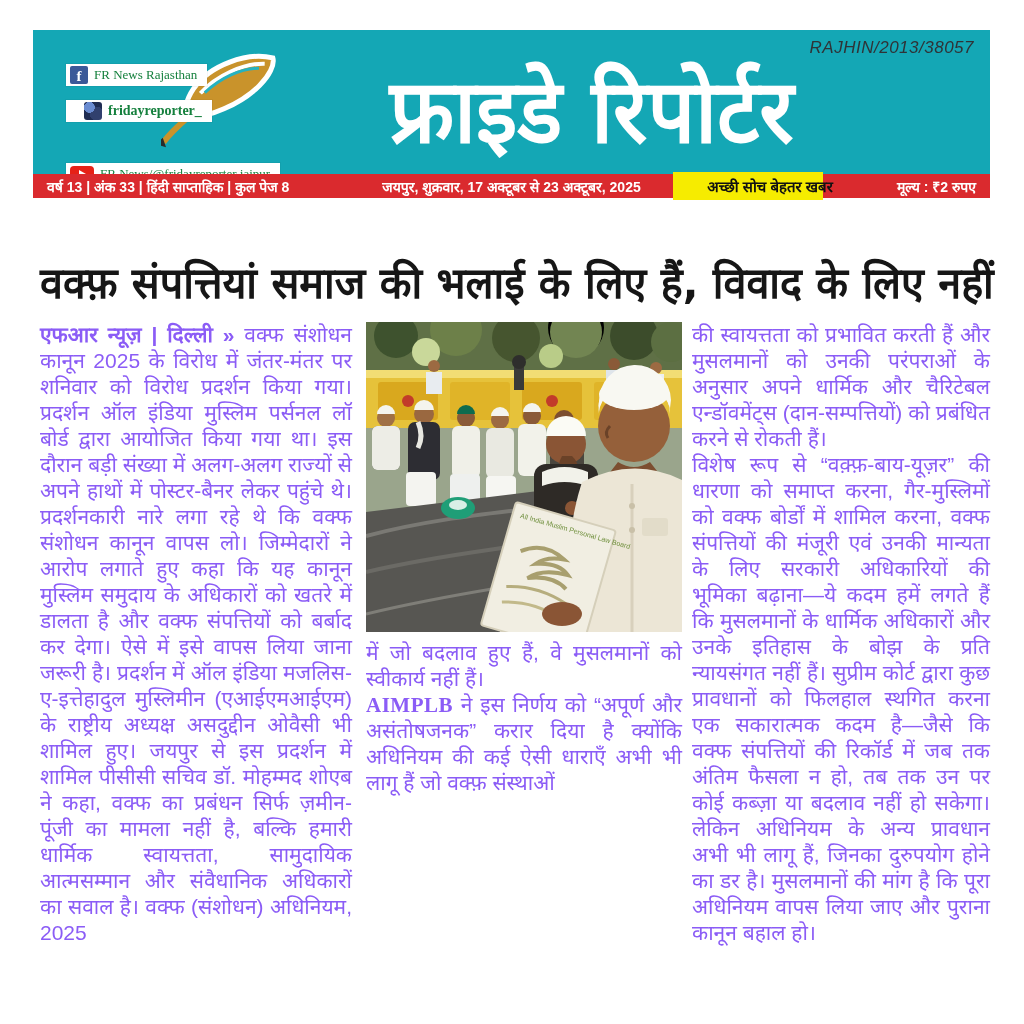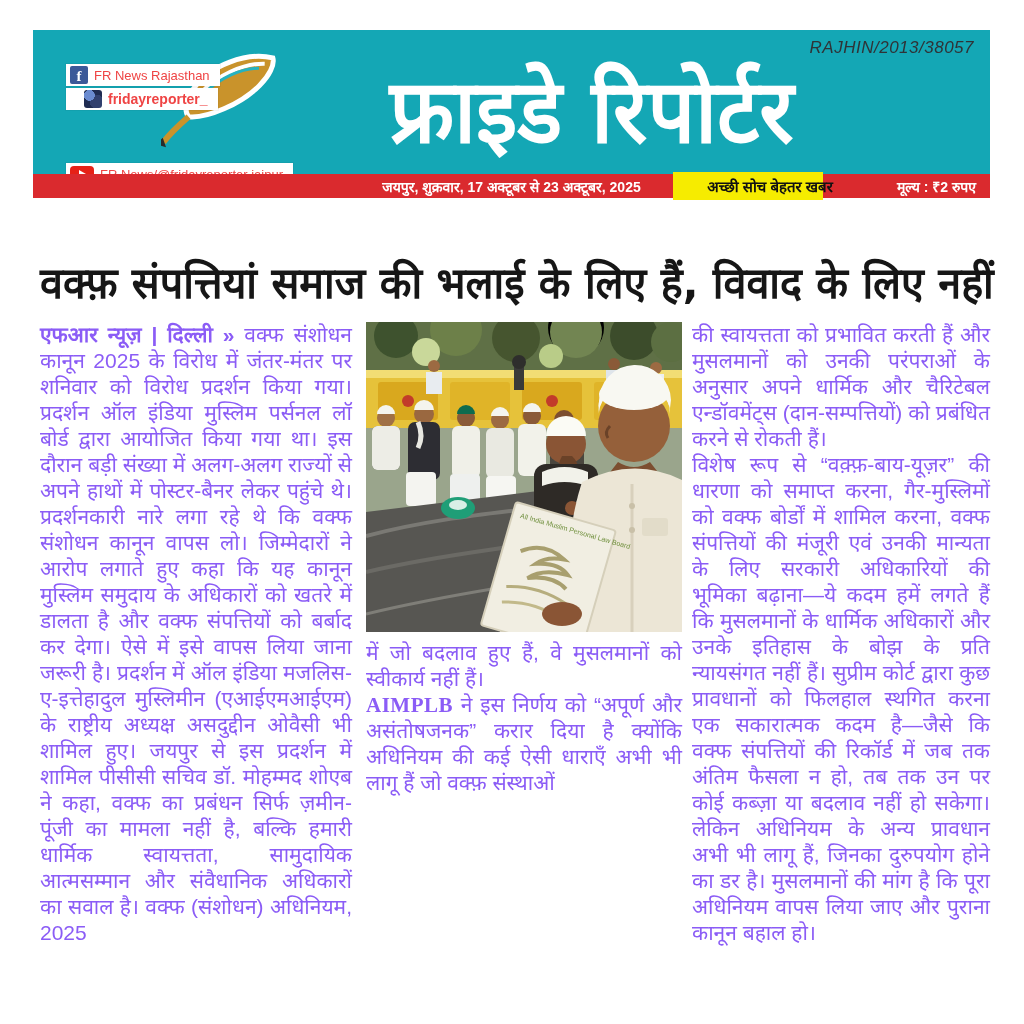--- a/index.html
+++ b/index.html
@@ -26,23 +26,23 @@
     font-family:"DejaVu Sans","Liberation Sans",sans-serif;
     transform:scaleY(1.05); white-space:nowrap;
   }
   .quill { position:absolute; left:128px; top:6px; width:120px; height:130px; }
 
   .social-strip {
     position:absolute; left:33px; background:#ffffff; display:flex;
     align-items:center; gap:6px; padding:2px 10px 2px 4px; height:22px;
     box-shadow:0 0 0 1px rgba(0,0,0,.04);
   }
-  .social-strip .label { font-size:13px; color:#ef4444; white-space:nowrap; }
+  .social-strip .label { font-size:13px; color:#15803d; white-space:nowrap;font-family:Liberation Serif, serif; }
   .social-strip.s1 { top:34px; }
-  .social-strip.s2 { top:58px;padding-left:18px; }
+  .social-strip.s2 { top:70px;padding-left:18px; }
   .social-strip.s2 .label { font-weight:bold; font-size:14px; }
   .social-strip.s3 { top:133px; }
   .icon-fb {
     width:18px; height:18px; background:#3b5998; color:#fff; border-radius:2px;
     font-weight:bold; font-family:"Liberation Serif",serif; font-size:15px;
     display:flex; align-items:flex-end; justify-content:center; line-height:1;
   }
   .icon-ig {
     width:18px; height:18px; border-radius:3px;
     background:
@@ -125,20 +125,21 @@
       <span class="icon-ig"></span>
       <span class="label">fridayreporter_</span>
     </div>
     <div class="social-strip s3">
       <span class="icon-yt"></span>
       <span class="label">FR News/@fridayreporter jaipur</span>
     </div>
   </div>
 
   <div class="infobar">
+    <span class="edition">वर्ष 13 | अंक 33 | हिंदी साप्ताहिक | कुल पेज 8</span>
     <span class="date">जयपुर, शुक्रवार, 17 अक्टूबर से 23 अक्टूबर, 2025</span>
     <span class="slogan">अच्छी सोच बेहतर खबर</span>
     <span class="price">मूल्य : ₹2 रुपए</span>
   </div>
 
   <h1 class="headline">वक्फ़ संपत्तियां समाज की भलाई के लिए हैं, विवाद के लिए नहीं</h1>
 
   <div class="col1 body-text">
     <span class="lead-in">एफआर न्यूज़ | दिल्ली »</span><span> वक्फ संशोधन कानून 2025 के विरोध में जंतर-मंतर पर शनिवार को विरोध प्रदर्शन किया गया। प्रदर्शन ऑल इंडिया मुस्लिम पर्सनल लॉ बोर्ड द्वारा आयोजित किया गया था। इस दौरान बड़ी संख्या में अलग-अलग राज्यों से अपने हाथों में पोस्टर-बैनर लेकर पहुंचे थे। प्रदर्शनकारी नारे लगा रहे थे कि वक्फ संशोधन कानून वापस लो। जिम्मेदारों ने आरोप लगाते हुए कहा कि यह कानून मुस्लिम समुदाय के अधिकारों को खतरे में डालता है और वक्फ संपत्तियों को बर्बाद कर देगा। ऐसे में इसे वापस लिया जाना जरूरी है। प्रदर्शन में ऑल इंडिया मजलिस-ए-इत्तेहादुल मुस्लिमीन (एआईएमआईएम) के राष्ट्रीय अध्यक्ष असदुद्दीन ओवैसी भी शामिल हुए। जयपुर से इस प्रदर्शन में शामिल पीसीसी सचिव डॉ. मोहम्मद शोएब ने कहा,  वक्फ का प्रबंधन सिर्फ ज़मीन-पूंजी का मामला नहीं है, बल्कि हमारी धार्मिक स्वायत्तता, सामुदायिक आत्मसम्मान और संवैधानिक अधिकारों का सवाल है। वक्फ (संशोधन) अधिनियम, 2025</span>
   </div>

